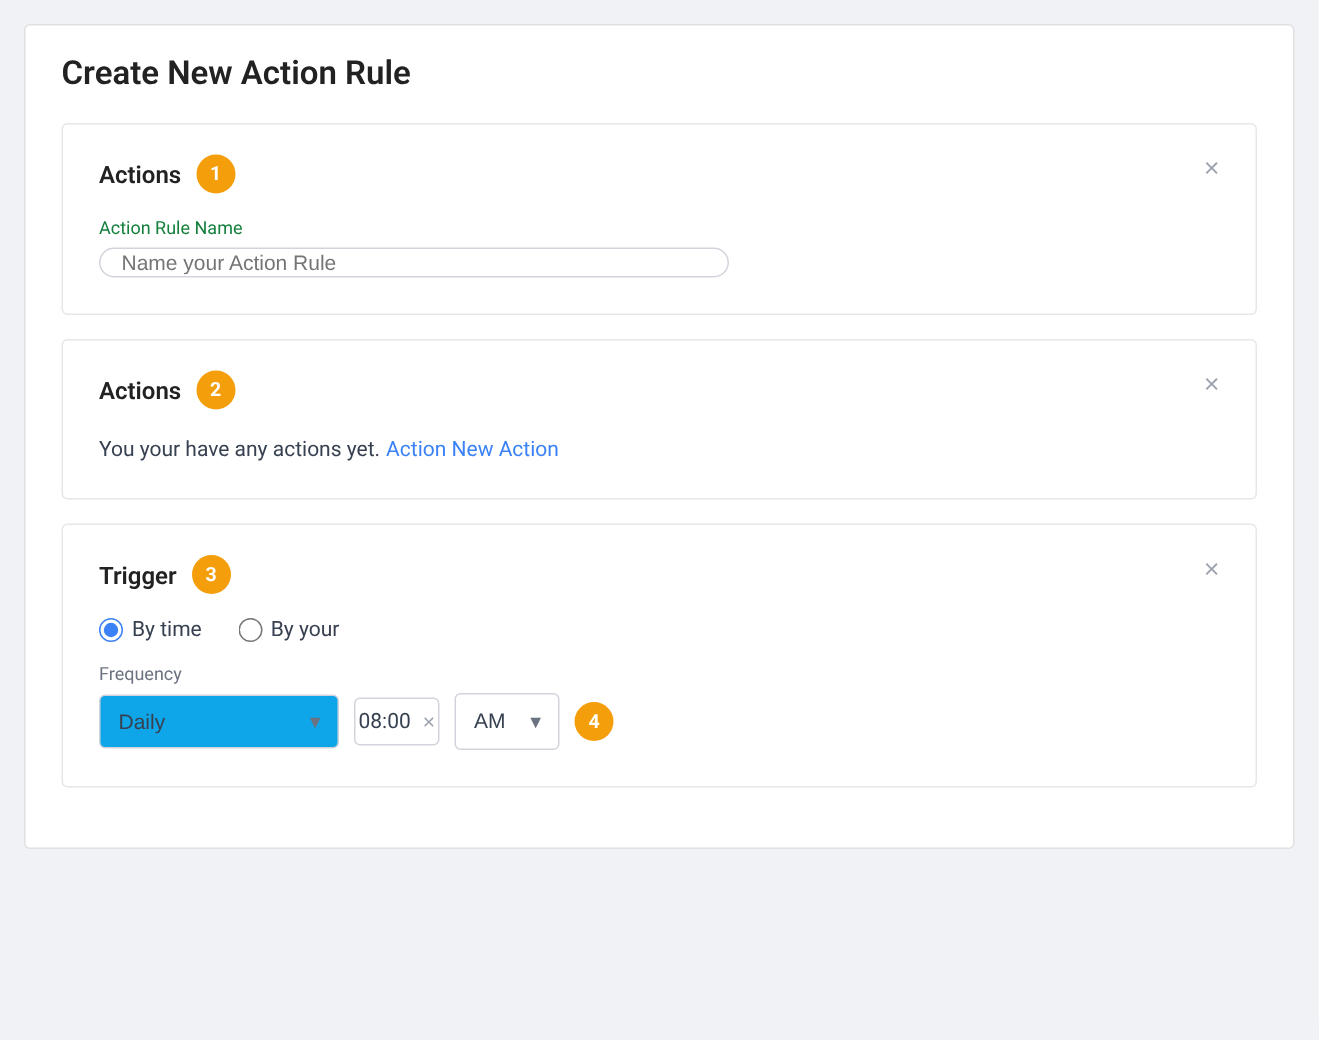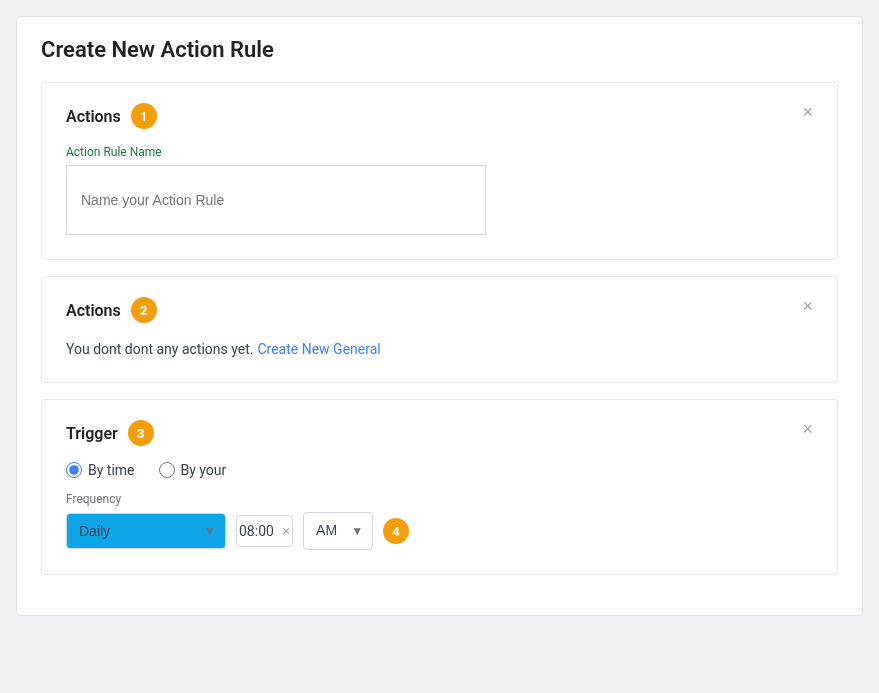--- a/index.html
+++ b/index.html
@@ -72,22 +72,22 @@
     }
     .field-label {
       font-size: 12px;
       color: #15803d;
       margin-bottom: 6px;
     }
     .text-input {
       width: 100%;
       max-width: 420px;
       border: 1px solid #d1d5db;
-      border-radius: 0;
-      padding: 26px 14px;
+      border-radius: 14px;
+      padding: 1px 14px;
       font-size: 14px;
       color: #9ca3af;
       outline: none;
     }
     .no-actions-text {
       font-size: 14px;
       color: #374151;
     }
     .create-link {
       color: #3b82f6;
@@ -201,23 +201,23 @@
     </div>
   </div>
 
   <div class="section">
     <div class="section-header">
       <span class="section-title">Actions</span>
       <span class="step-badge">2</span>
     </div>
     <button class="close-btn">×</button>
     <div>
-      <span class="no-actions-text">You dont dont any actions yet.</span>
+      <span class="no-actions-text">You your have any actions yet.</span>
       <span> </span>
-      <a href="#" class="create-link">Create New General</a>
+      <a href="#" class="create-link">Action New Action</a>
     </div>
   </div>
 
   <div class="section">
     <div class="section-header">
       <span class="section-title">Trigger</span>
       <span class="step-badge">3</span>
     </div>
     <button class="close-btn">×</button>
 

